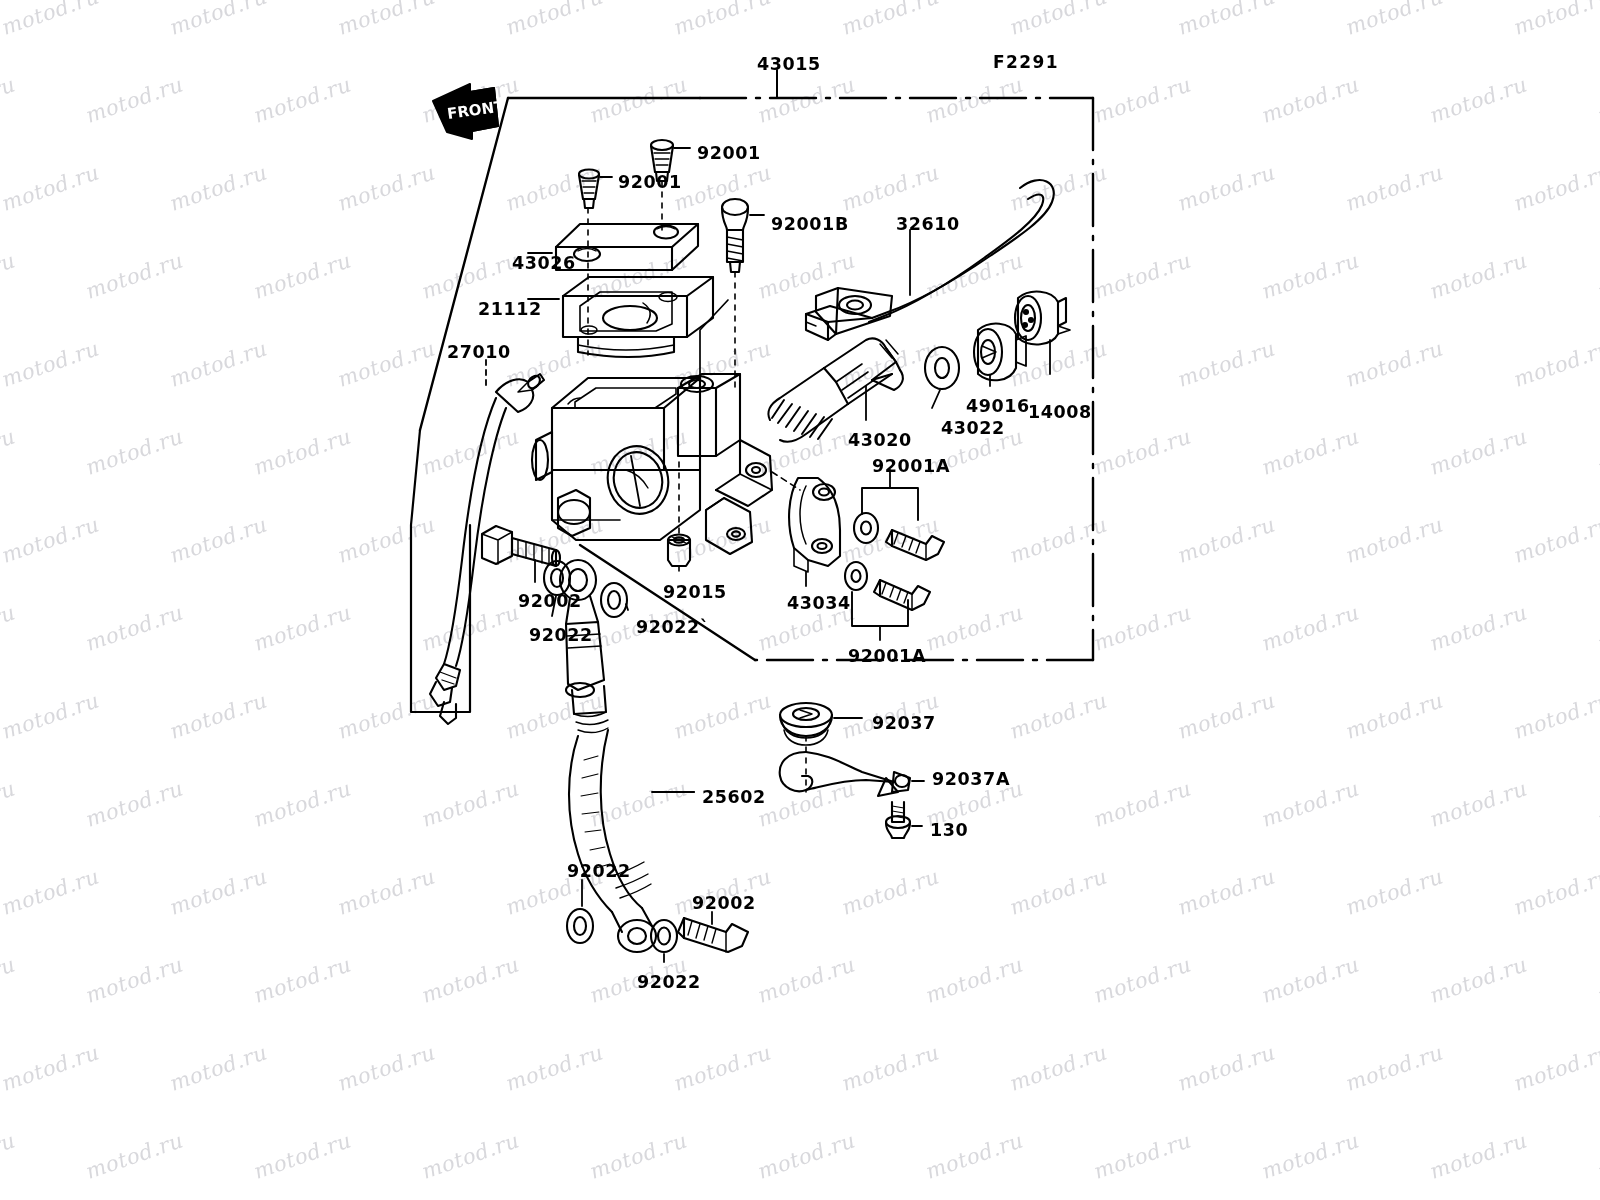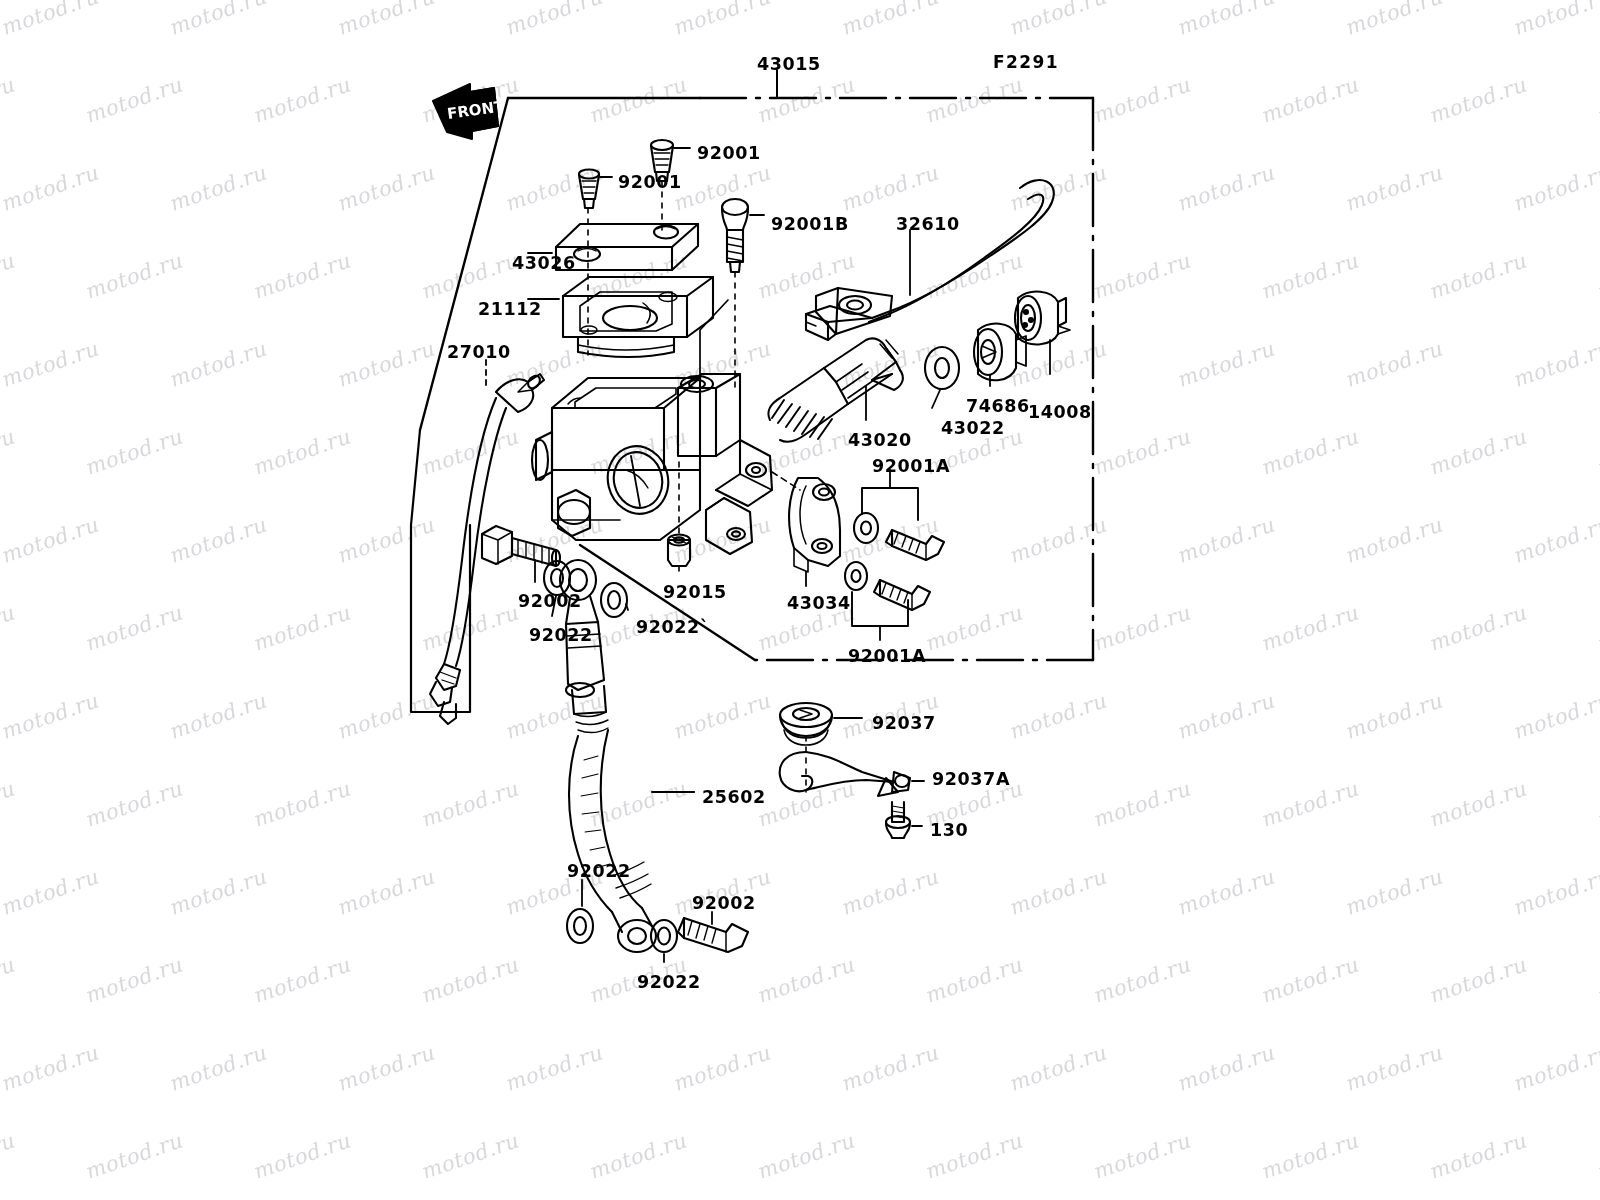--- a/index.html
+++ b/index.html
@@ -540,21 +540,21 @@
   <div id="labels">
       <div class="lbl" style="left: 757px; top: 54px;">43015</div>
       <div class="lbl code" style="left: 993px; top: 52px;">F2291</div>
       <div class="lbl" style="left: 697px; top: 143px;">92001</div>
       <div class="lbl" style="left: 618px; top: 172px;">92001</div>
       <div class="lbl" style="left: 771px; top: 214px;">92001B</div>
       <div class="lbl" style="left: 896px; top: 214px;">32610</div>
       <div class="lbl" style="left: 512px; top: 253px;">43026</div>
       <div class="lbl" style="left: 478px; top: 299px;">21112</div>
       <div class="lbl" style="left: 1028px; top: 402px;">14008</div>
-      <div class="lbl" style="left: 966px; top: 396px;">74686</div>
+      <div class="lbl" style="left: 966px; top: 396px;">49016</div>
       <div class="lbl" style="left: 941px; top: 418px;">43022</div>
       <div class="lbl" style="left: 848px; top: 430px;">43020</div>
       <div class="lbl" style="left: 447px; top: 342px;">27010</div>
       <div class="lbl" style="left: 872px; top: 456px;">92001A</div>
       <div class="lbl" style="left: 663px; top: 582px;">92015</div>
       <div class="lbl" style="left: 787px; top: 593px;">43034</div>
       <div class="lbl" style="left: 518px; top: 591px;">92002</div>
       <div class="lbl" style="left: 529px; top: 625px;">92022</div>
       <div class="lbl" style="left: 636px; top: 617px;">92022`</div>
       <div class="lbl" style="left: 848px; top: 646px;">92001A</div>

